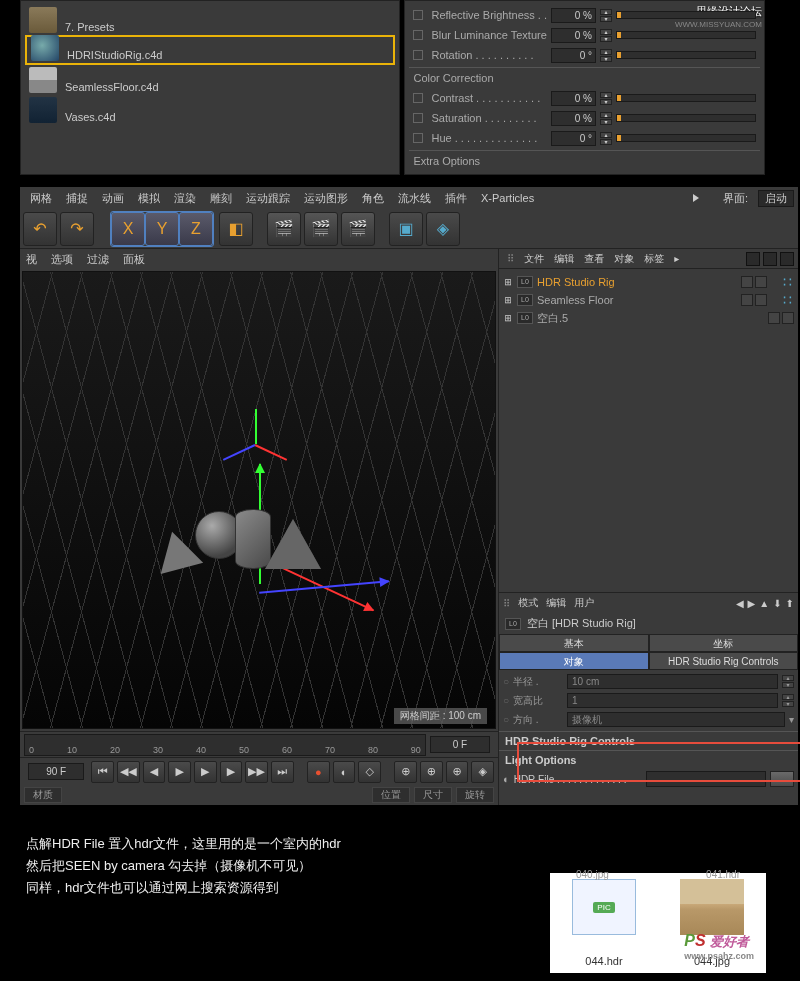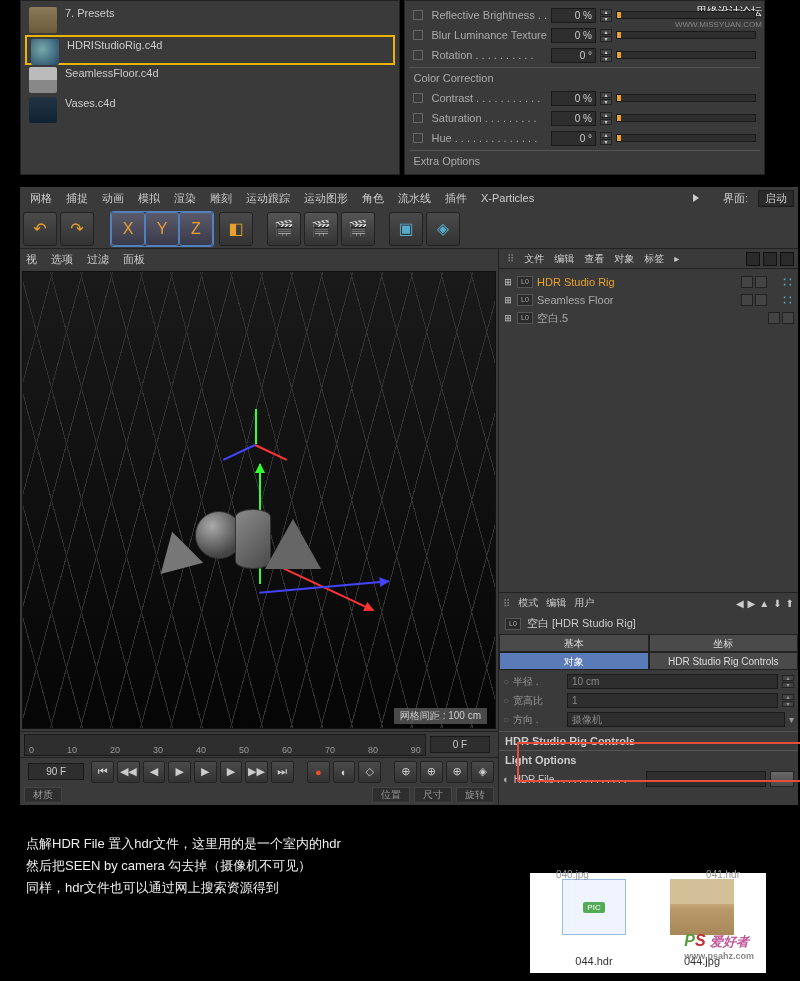--- a/index.html
+++ b/index.html
@@ -1,20 +1,20 @@
 <!DOCTYPE html>
 <html><head>
 <meta charset="utf-8">
 <style>
 *{margin:0;padding:0;box-sizing:border-box;font-family:'Microsoft YaHei',Arial,sans-serif;-webkit-font-smoothing:antialiased}
 body{background:#000;width:800px;height:981px;color:#ccc;font-size:11px;position:relative;overflow:hidden}
 .panel{background:#3a3a3a;border:1px solid #222}
 .top-section{display:flex;gap:4px;padding:0 35px 0 20px}
 .file-browser{width:390px;height:175px;padding:4px}
-.file-item{display:flex;align-items:flex-start;height:30px;padding:2px 4px;gap:8px}
+.file-item{display:flex;align-items:flex-end;height:30px;padding:2px 4px;gap:8px}
 .file-item.highlight{border:2px solid #eab308}
 .file-thumb{width:28px;height:26px;background:#2a2a2a;border-radius:2px;display:flex;align-items:center;justify-content:center;font-size:14px}
 .thumb-folder{background:linear-gradient(#8a7a5a,#6a5a3a)}
 .thumb-hdri{background:radial-gradient(circle at 40% 40%,#7aa,#246)}
 .thumb-floor{background:linear-gradient(#bbb 50%,#888 50%)}
 .thumb-vases{background:linear-gradient(#234,#123)}
 .props-panel{flex:1;height:175px;padding:4px}
 .prop-row{display:flex;align-items:center;height:20px;gap:4px;padding:0 4px}
 .prop-label{flex:1;color:#aaa;overflow:hidden;white-space:nowrap}
 .prop-val{width:45px;background:#2e2e2e;border:1px solid #1a1a1a;text-align:right;padding:1px 3px;height:15px;font-size:10px}
@@ -102,21 +102,21 @@
 .attr-row .lbl{width:50px}
 .attr-row .fld{flex:1;background:#2e2e2e;border:1px solid #1a1a1a;height:15px;padding:0 4px;line-height:13px;color:#888}
 .attr-section{padding:3px 6px;font-size:11px;color:#ccc;font-weight:bold;border-top:1px solid #555}
 .hdr-row{display:flex;align-items:center;height:20px;padding:0 4px;gap:4px}
 .hdr-label{flex:1;font-size:10px;color:#ccc}
 .hdr-field{width:120px;height:16px;background:#2e2e2e;border:1px solid #1a1a1a}
 .hdr-btn{width:24px;height:16px;background:linear-gradient(#6a6a6a,#4a4a4a);border:1px solid #222;text-align:center;font-size:9px;line-height:14px}
 .red-box{position:absolute;border:2px solid #e74c3c;pointer-events:none}
 
 .tutorial-text{padding:28px 26px 0 26px;color:#eee;font-size:13px;line-height:22px}
-.file-previews{position:absolute;right:34px;bottom:8px;display:flex;gap:20px;background:#fff;padding:6px 20px;align-items:flex-start}
+.file-previews{position:absolute;right:34px;bottom:8px;display:flex;gap:20px;background:#fff;padding:6px 10px;align-items:flex-start}
 .preview-item{display:flex;flex-direction:column;align-items:center;width:88px}
 .preview-thumb{width:64px;height:56px;border:1px solid #9bd;display:flex;align-items:center;justify-content:center;font-size:10px;color:#333;background:#f0f4ff}
 .preview-thumb.hdr-img{background:linear-gradient(#d4c098 45%,#c8a878 45%,#b89868 55%,#a88858);border:none}
 .preview-label{font-size:11px;color:#333;margin-top:20px}
 .pic-badge{background:#5a5;color:#fff;font-size:8px;padding:1px 4px;border-radius:2px}
 .ps-logo{position:absolute;right:46px;bottom:20px;font-size:16px;font-weight:bold;font-style:italic}
 .ps-logo .p{color:#5a9a3a}
 .ps-logo .s{color:#c03030}
 .ps-logo .t{color:#c05a9a;font-size:13px}
 .ps-logo .d{color:#888;font-size:9px;display:block;font-style:normal}

